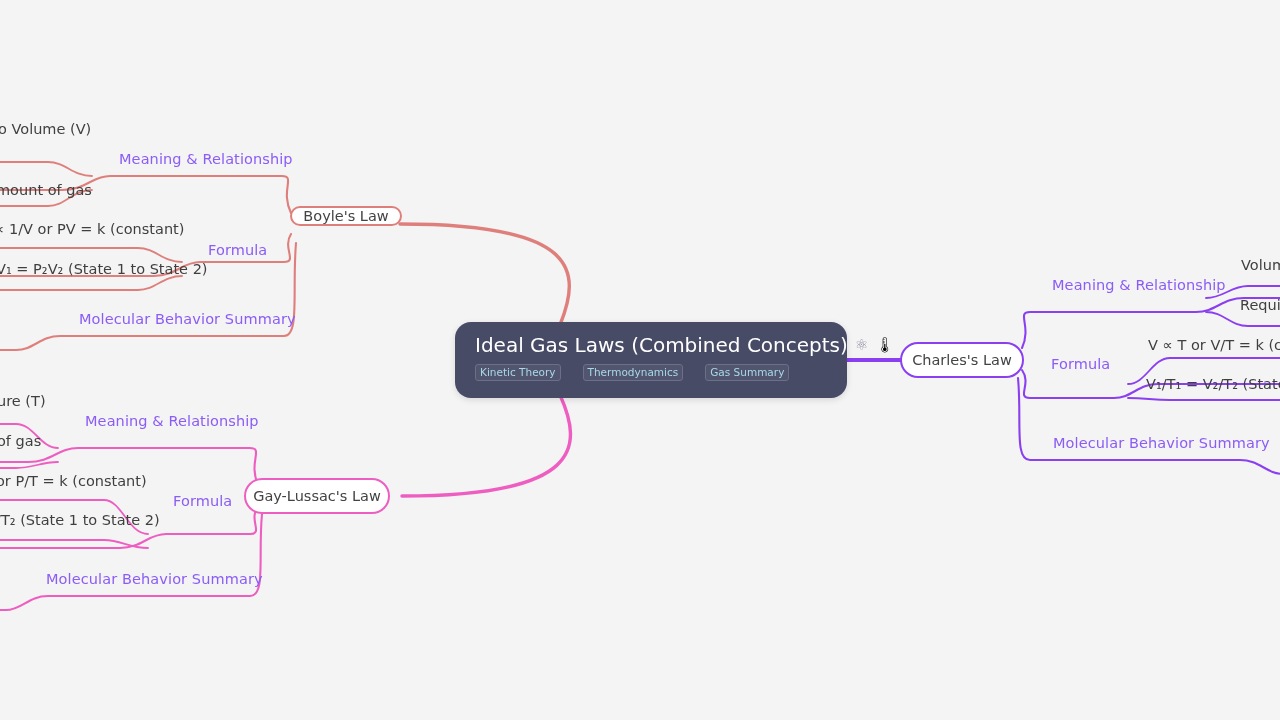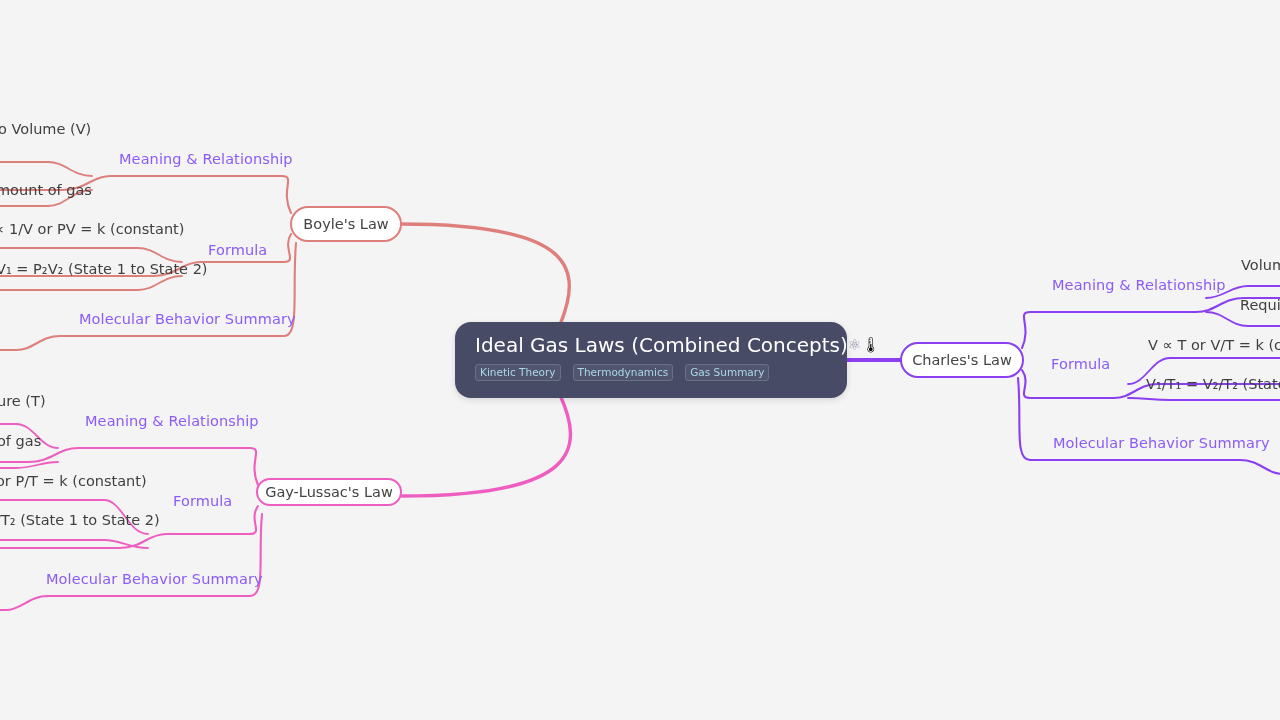--- a/index.html
+++ b/index.html
@@ -69,35 +69,36 @@
     height: 76px;
     background: #474b66;
     border-radius: 16px;
     box-sizing: border-box;
     padding: 12px 20px 10px 20px;
     box-shadow: 0 2px 6px rgba(0,0,0,0.12);
   }
   #root .root-title-row {
     display: flex;
     align-items: center;
+    gap: 7px;
   }
   #root .root-title {
     font-size: 20px;
     color: #ffffff;
     white-space: nowrap;
     line-height: 1.1;
   }
   #root .emoji {
     font-size: 15px;
     line-height: 1;
   }
   #root .emoji.atom { color: #8d8fa3; }
   #root .tags {
     display: flex;
-    gap: 12px;
+    gap: 22px;
     margin-top: 8px;
   }
   #root .tag {
     font-size: 10.5px;
     color: #a9d8e8;
     background: #51556e;
     border: 1px solid #6b7089;
     border-radius: 3px;
     padding: 1px 4px 2px 4px;
     line-height: 1.15;
@@ -150,23 +151,23 @@
       <span class="emoji atom">⚛</span>
       <span class="emoji">🌡</span>
     </div>
     <div class="tags">
       <span class="tag">Kinetic Theory</span>
       <span class="tag">Thermodynamics</span>
       <span class="tag">Gas Summary</span>
     </div>
   </div>
 
-  <div class="branch-node boyle" style="left:290px; top:206px; width:112px; height:36px;">Boyle's Law</div>
+  <div class="branch-node boyle" style="left:290px; top:206px; width:112px; height:20px;">Boyle's Law</div>
 
-  <div class="branch-node gay" style="left:256px; top:478px; width:146px; height:28px;">Gay-Lussac's Law</div>
+  <div class="branch-node gay" style="left:244px; top:478px; width:146px; height:36px;">Gay-Lussac's Law</div>
 
   <div class="branch-node charles" style="left:900px; top:342px; width:124px; height:36px;">Charles's Law</div>
 
   <div class="lbl" style="left:119px; top:152px;">Meaning &amp; Relationship</div>
   <div class="lbl" style="left:208px; top:243px;">Formula</div>
   <div class="lbl" style="left:79px; top:312px;">Molecular Behavior Summary</div>
 
   <div class="leaf" style="left:-2px; top:122px;">o Volume (V)</div>
   <div class="leaf" style="left:-4px; top:183px;">mount of gas</div>
   <div class="leaf" style="left:-6px; top:222px;">∝ 1/V  or  PV = k (constant)</div>

